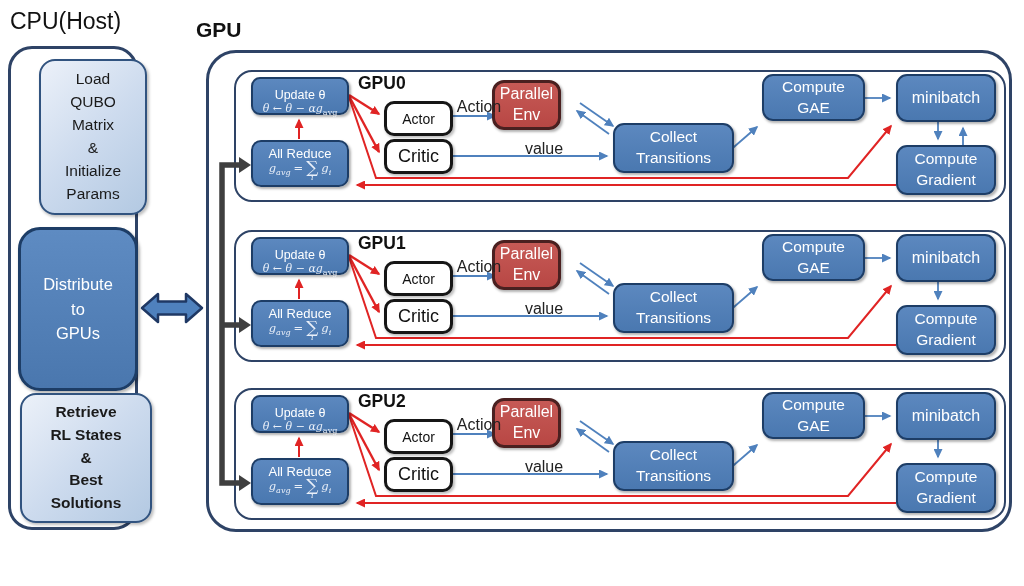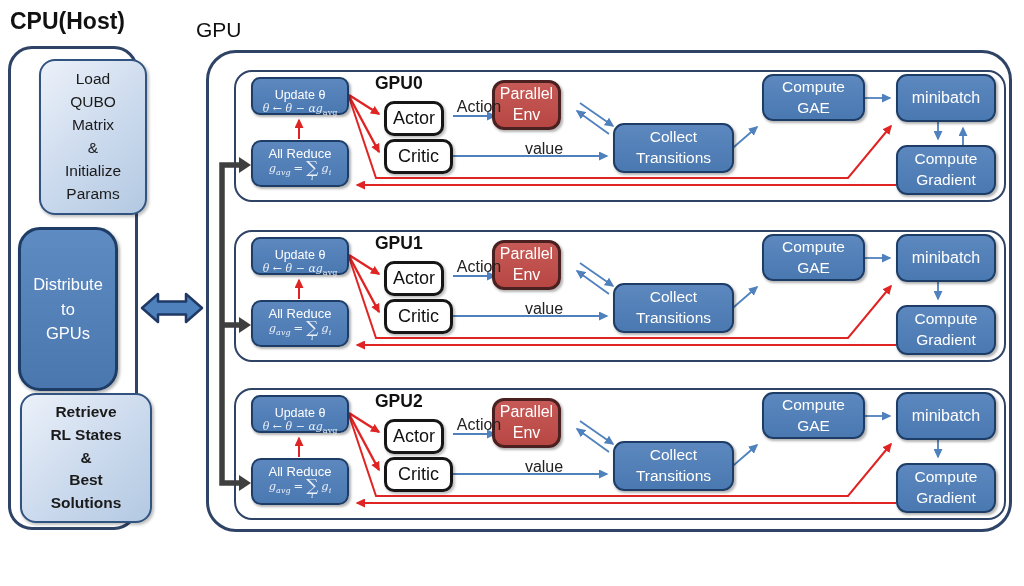--- a/index.html
+++ b/index.html
@@ -2,65 +2,65 @@
 <html><head>
 <meta charset="utf-8">
 <style>
   * { box-sizing: border-box; margin: 0; padding: 0; }
   html,body { background:#fff; }
   body { font-family: "Liberation Sans", sans-serif; }
   .stage { position:relative; width:1024px; height:586px; background:#fff; overflow:hidden; }
   .multiline { white-space: pre-line; }
 
   
-  .cpu-title { position:absolute; left:10px; top:8px; font-size:23px; font-weight:bold; color:#111; }
+  .cpu-title { position:absolute; left:10px; top:8px; font-size:23px; font-weight:normal; color:#111; }
   .cpu-container { position:absolute; left:8px; top:46px; width:130px; height:484px;
     border:3px solid #2e4366; border-radius:24px; background:#fff; }
   .cpu-box { position:absolute; display:flex; align-items:center; justify-content:center;
     text-align:center; }
   .light-blue { background:linear-gradient(135deg,#ecf1f9 0%,#cddbee 50%,#b3c9e2 100%);
     border:2px solid #31537f; border-radius:16px; color:#1a1a1a; font-size:15.5px; line-height:1.48;
     box-shadow:1.5px 2px 3px rgba(0,0,0,.25); }
   .cpu-load { left:8px; top:10px; width:108px; height:156px;margin-left:20px; }
-  .cpu-distribute { left:7px; top:178px; width:100px; height:164px;
+  .cpu-distribute { left:7px; top:178px; width:120px; height:164px;
     background:linear-gradient(180deg,#5e8bc2,#4a77ae); border:3px solid #1d3d66; border-radius:22px;
     color:#fff; font-size:16.5px; line-height:1.5; box-shadow:1.5px 2px 3px rgba(0,0,0,.3); }
   .cpu-retrieve { left:9px; top:344px; width:132px; height:130px;font-weight:bold; }
 
   
   .dbl-arrow { position:absolute; left:139px; top:289px; }
 
   
-  .gpu-title { position:absolute; left:196px; top:18px; font-size:21px; font-weight:normal; color:#111; }
+  .gpu-title { position:absolute; left:196px; top:18px; font-size:21px; font-weight:bold; color:#111; }
   .gpu-container { position:absolute; left:206px; top:50px; width:806px; height:482px;
     border:3px solid #2e4366; border-radius:30px; background:#fff; }
   .bus-svg { position:absolute; left:0; top:0; z-index:3; pointer-events:none; }
 
   .gpu-row { position:absolute; left:25px; width:772px; height:132px;
     border:2.5px solid #2e4366; border-radius:18px; background:#fff; }
   .gpu-row.row-0 { top:17px; }
   .gpu-row.row-1 { top:177px; }
   .gpu-row.row-2 { top:335px; }
   .gpu-row:not(.has-up) .up-arrow { display:none; }
 
   .row-svg { position:absolute; left:0; top:0; }
-  .gpu-row-label { position:absolute; left:122px; top:1px; font-size:17.5px; font-weight:bold; color:#111;margin-left:17px; }
+  .gpu-row-label { position:absolute; left:122px; top:1px; font-size:17.5px; font-weight:bold; color:#111; }
 
   .node { position:absolute; display:flex; flex-direction:column; align-items:center;
     justify-content:center; text-align:center; }
   .blue-node { background:linear-gradient(180deg,#5c88bf,#4a78b0); border:2px solid #1d3d66;
     border-radius:11px; color:#fff; box-shadow:1.5px 2px 2.5px rgba(0,0,0,.3); }
   .red-node { background:linear-gradient(180deg,#c65a56,#b84744); border:3px solid #4a2020;
     border-radius:12px; color:#fff; box-shadow:1.5px 2px 2.5px rgba(0,0,0,.3); }
   .white-node { background:#fff; border:3px solid #161616; border-radius:10px; color:#111;
     box-shadow:1.5px 2px 2.5px rgba(0,0,0,.25); }
 
   .n-update   { left:15px;  top:5px;  width:98px;  height:38px; border-radius:9px; }
   .n-allred   { left:15px;  top:68px; width:98px;  height:47px; border-radius:10px; }
-  .n-actor    { left:148px; top:29px; width:60px;  height:35px; font-size:18px; }
+  .n-actor    { left:148px; top:29px; width:69px;  height:35px; font-size:14px; }
   .n-critic   { left:148px; top:67px; width:69px;  height:35px; font-size:18px; }
   .n-penv     { left:256px; top:8px;  width:69px;  height:50px; font-size:16px; line-height:1.3; }
   .n-collect  { left:377px; top:51px; width:121px; height:50px; font-size:15.5px; line-height:1.35; }
   .n-gae      { left:526px; top:2px;  width:103px; height:47px; font-size:15.5px; line-height:1.35; }
   .n-mini     { left:660px; top:2px;  width:100px; height:48px; font-size:16px; }
   .n-grad     { left:660px; top:73px; width:100px; height:50px; font-size:15.5px; line-height:1.35; }
 
   .n-title { font-size:12.5px; color:#fff;margin-top:13px; }
   .formula { font-family:"DejaVu Serif", serif; font-style:italic; font-size:11px; color:#e9eff8; }
   .formula sub { font-size:8px; font-style:normal; }

